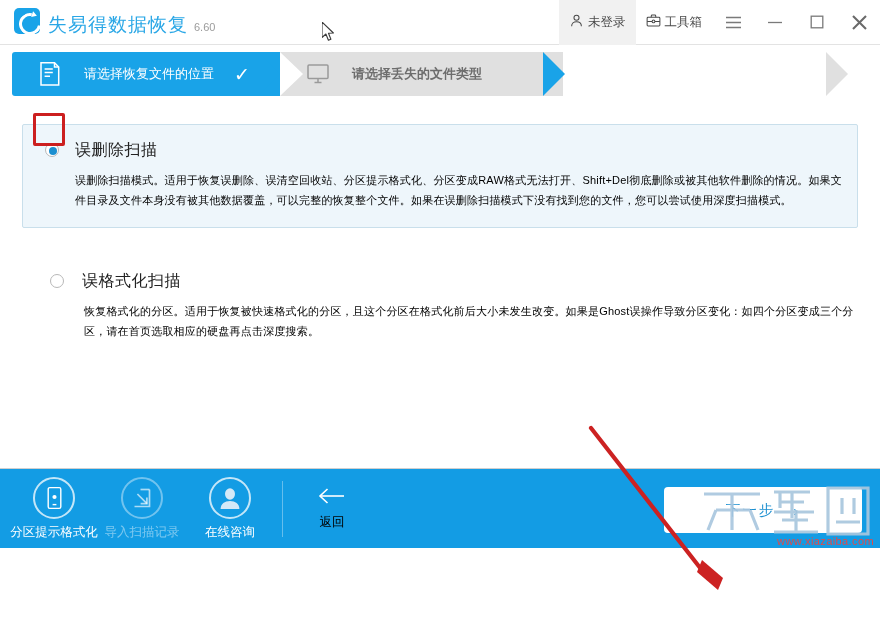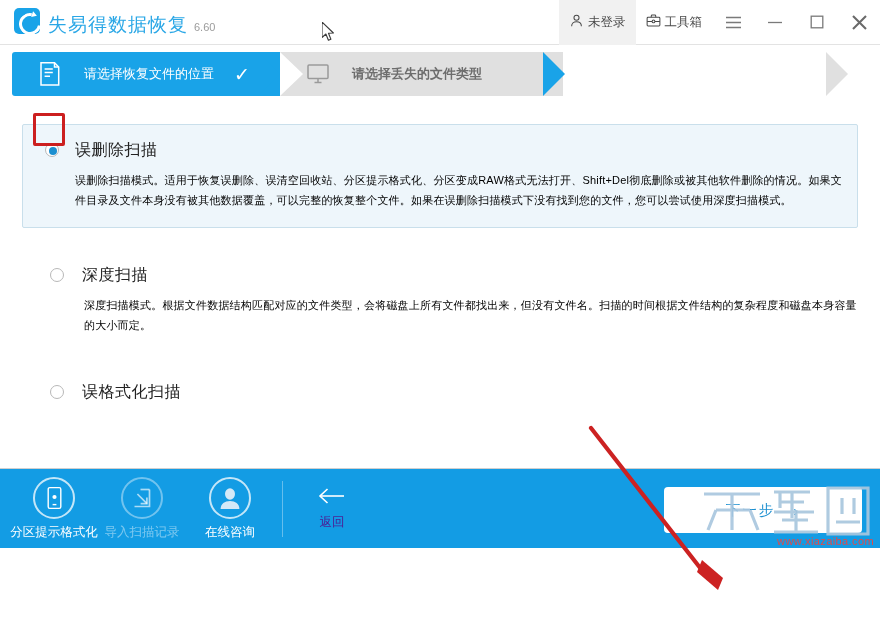--- a/index.html
+++ b/index.html
@@ -192,21 +192,21 @@
   }
   .bb-tool.dim { color: rgba(255,255,255,.45); }
   .bb-tool.dim .bb-circle { border-color: rgba(255,255,255,.4); }
 
   .bb-sep {
     width: 1px; height: 56px; background: rgba(255,255,255,.35);
     margin: 0 22px 0 8px;
   }
   .bb-back {
     display: flex; flex-direction: column; align-items: center; justify-content: center;
-    color: #4c1d95; font-size: 12.5px; width: 54px;
+    color: #000000; font-size: 12.5px; width: 54px;
   }
   .bb-back .ba { font-size: 24px; line-height: 22px; margin-bottom: 6px; }
 
   .next-btn {
     position: absolute; right: 18px; top: 18px;
     width: 198px; height: 46px;
     background: #ffffff; border-radius: 4px;
     display: flex; align-items: center; justify-content: center;
     color: #1b8fd0; font-size: 14.5px; letter-spacing: 2px;
   }
@@ -320,33 +320,27 @@
   <div class="options">
 
     <div class="opt selected">
       <div class="opt-head">
         <span class="radio on"></span>
         <span class="opt-title">误删除扫描</span>
       </div>
       <div class="opt-desc">误删除扫描模式。适用于恢复误删除、误清空回收站、分区提示格式化、分区变成RAW格式无法打开、Shift+Del彻底删除或被其他软件删除的情况。如果文件目录及文件本身没有被其他数据覆盖，可以完整的恢复整个文件。如果在误删除扫描模式下没有找到您的文件，您可以尝试使用深度扫描模式。</div>
     </div>
 
-    <div class="opt plain" style="margin-top:22px;">
-      <div class="opt-head">
-        <span class="radio"></span>
-        <span class="opt-title">深度扫描</span>
-      </div>
-      <div class="opt-desc">深度扫描模式。根据文件数据结构匹配对应的文件类型，会将磁盘上所有文件都找出来，但没有文件名。扫描的时间根据文件结构的复杂程度和磁盘本身容量的大小而定。</div>
-    </div>
 
     <div class="opt plain" style="margin-top:28px;">
       <div class="opt-head">
         <span class="radio"></span>
         <span class="opt-title">误格式化扫描</span>
       </div>
+      <div class="opt-desc">恢复格式化的分区。适用于恢复被快速格式化的分区，且这个分区在格式化前后大小未发生改变。如果是Ghost误操作导致分区变化：如四个分区变成三个分区，请在首页选取相应的硬盘再点击深度搜索。</div>
     </div>
   </div>
 
   <div class="redbox"></div>
 
   <div class="bottombar">
 
     <div class="bb-tool" style="margin-left:10px;">
       <div class="bb-circle">
         <svg width="17" height="24" viewBox="0 0 17 24" fill="none" stroke="#ffffff" stroke-width="1.4">

